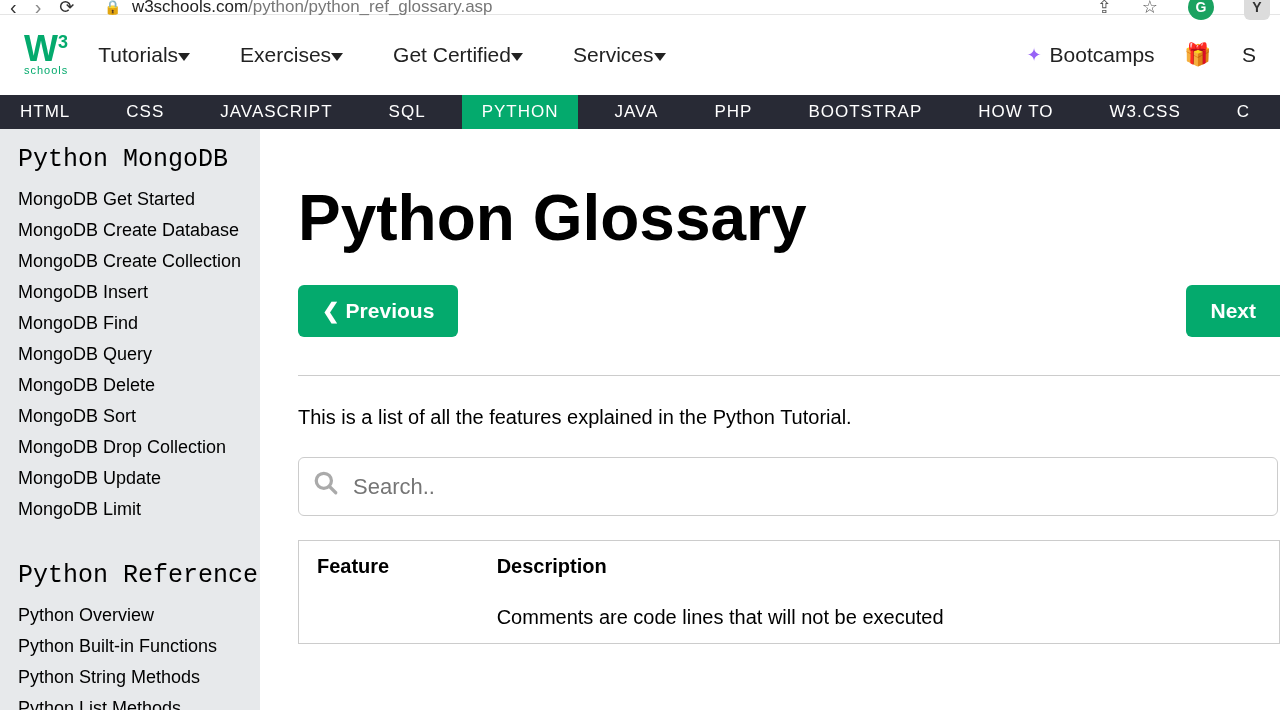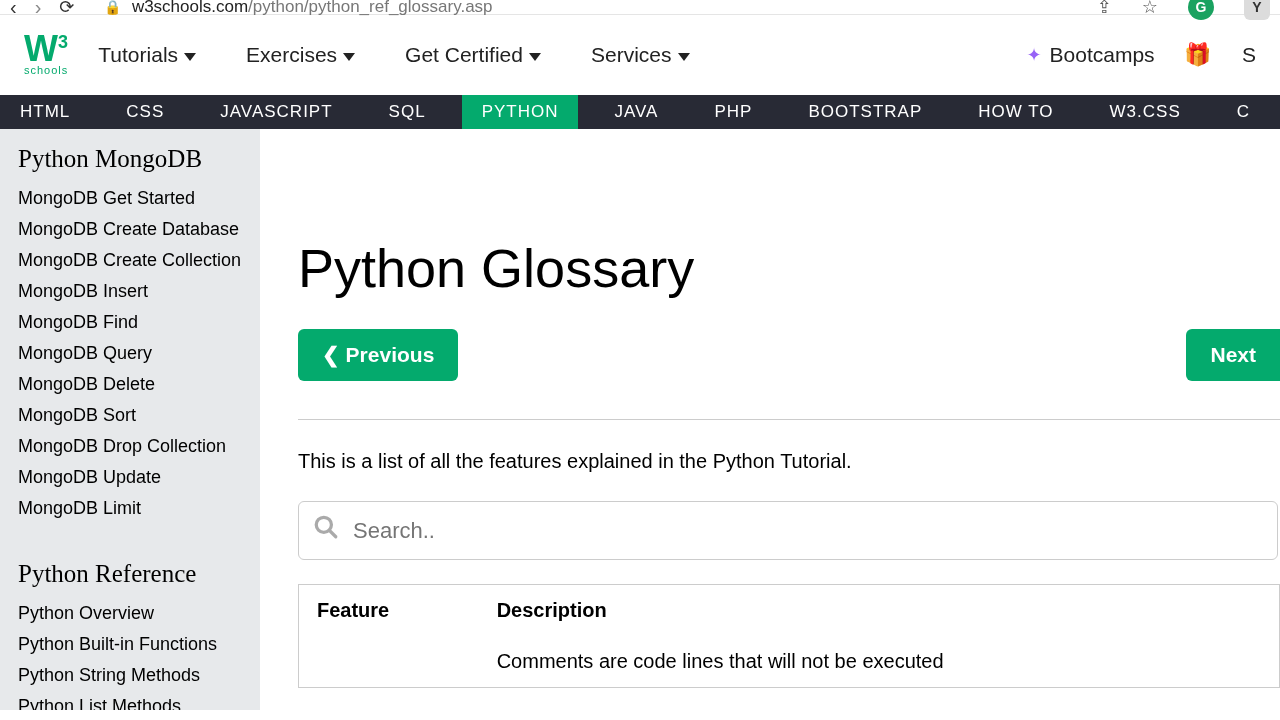--- a/index.html
+++ b/index.html
@@ -58,21 +58,21 @@
     margin-right: 30px; line-height: 0.8;
   }
   .logo-mark {
     font-size: 36px; font-weight: bold; color: #04aa6d;
     font-family: Arial, sans-serif;
   }
   .logo-mark sup { font-size: 18px; vertical-align: super; }
   .logo-sub { font-size: 11px; color: #04aa6d; letter-spacing: 1px; margin-top:2px;}
   .topnav-item {
     font-size: 21px; color: #222; margin-right: 50px;
-    display: flex; align-items: center; gap: 6px;
+    display: flex; align-items: center; gap: 0;
   }
   .caret-down {
     display: inline-block; width: 0; height: 0;
     border-left: 6px solid transparent;
     border-right: 6px solid transparent;
     border-top: 8px solid #222;
     margin-top: 4px;
   }
   .topnav-right { margin-left: auto; display: flex; align-items: center; gap: 30px; }
   .bootcamps { font-size: 21px; color: #222; display: flex; align-items:center; gap:8px;}
@@ -109,42 +109,42 @@
     width: 260px;
     background: #e7e9eb;
     padding: 6px 0 0 18px;
     overflow: hidden;
   }
   .sidebar h2 {
     font-size: 25px;
     font-weight: 400;
     color: #000;
     margin: 10px 0 10px 0;
-    font-family: Liberation Serif, serif;
+    font-family: Liberation Mono, monospace;
   }
   .sidebar-link {
     display: block;
     font-size: 18px;
     color: #000;
     padding: 5px 0;
   }
 
   
   .main {
     flex: 1;
     padding: 0 0 0 38px;
     overflow: hidden;
     position: relative;
   }
   .page-title {
-    font-size: 54px;
+    font-size: 64px;
     font-family: 'Segoe UI', Arial, sans-serif;
-    font-weight: 400;
+    font-weight: 700;
     color: #000;
-    margin-top: 108px;
+    margin-top: 52px;
     margin-bottom: 30px;
   }
   .nav-buttons {
     display: flex;
     justify-content: space-between;
     align-items: center;
     padding-right: 0;
     margin-bottom: 38px;
   }
   .btn {

